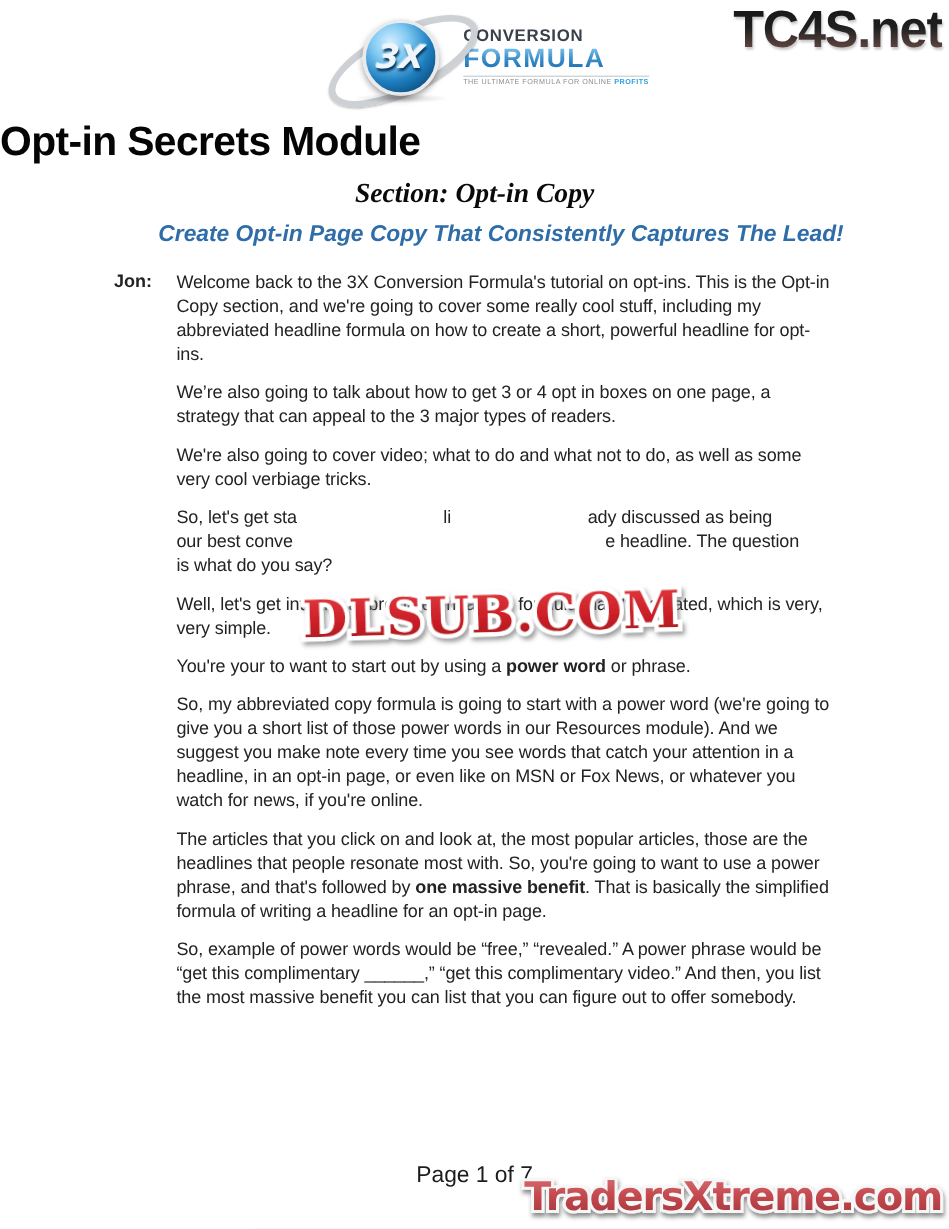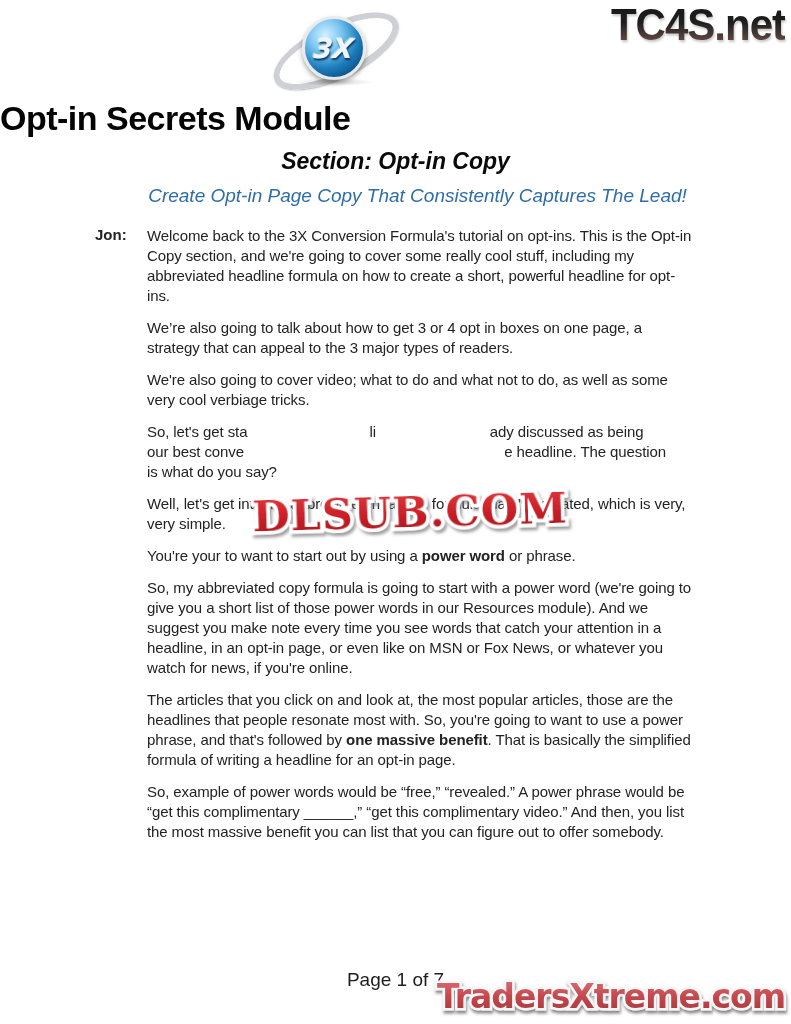--- a/index.html
+++ b/index.html
@@ -53,25 +53,25 @@
     -webkit-background-clip:text;background-clip:text;color:transparent;
     filter:drop-shadow(1px 2px 1px rgba(0,0,0,.22));
   }
   
   .title-main{
     position:absolute;top:99px;left:0;right:0;margin:0;text-align:left;
     font-size:34px;font-weight:bold;letter-spacing:-.5px;color:#050505;
   }
   .title-section{
     position:absolute;top:148px;left:0;right:0;margin:0;text-align:center;
-    font-size:23px;font-weight:bold;font-style:italic;color:#0a0a0a;
+    font-size:23px;font-weight:bold;font-style:italic;color:#0a0a0a;font-family:Liberation Serif, serif;
   }
   .title-tagline{
     position:absolute;top:185px;left:0;right:0;margin:0;text-align:center;
-    font-size:19px;font-weight:normal;font-style:italic;color:#2e6da8;padding-left:44px;
+    font-size:19px;font-weight:bold;font-style:italic;color:#2e6da8;padding-left:44px;
   }
   
   .transcript{position:absolute;top:226px;left:95px;width:616px;}
   .speaker{position:absolute;left:0;top:0;font-weight:bold;font-size:15px;}
   .paras{margin-left:52px;width:545px;}
   .para{font-size:15px;line-height:20px;letter-spacing:-.1px;margin:0 0 12px 0;}
   .para .b{font-weight:bold;}
   .para.pre div{white-space:pre;overflow:hidden;}
   
   .wm{position:absolute;left:240px;top:476px;transform:rotate(-1.6deg);}
@@ -84,20 +84,25 @@
 
 <div class="page">
 
   <div class="logo">
     <div class="globe-wrap">
       <div class="ring"></div>
       <div class="globe">
         <span class="mark">3X</span>
       </div>
       <div class="globe-shadow"></div>
+    </div>
+    <div class="logo-text">
+      <div class="logo-line1">CONVERSION</div>
+      <div class="logo-line2">FORMULA</div>
+      <div class="logo-tagline"><span>THE ULTIMATE FORMULA FOR ONLINE</span> <span class="blue">PROFITS</span></div>
     </div>
   </div>
 
   <div class="site-top">TC4S.net</div>
 
   <h1 class="title-main">Opt-in Secrets Module</h1>
   <h2 class="title-section">Section: Opt-in Copy</h2>
   <h3 class="title-tagline">Create Opt-in Page Copy That Consistently Captures The Lead!</h3>
 
   <main class="transcript">

